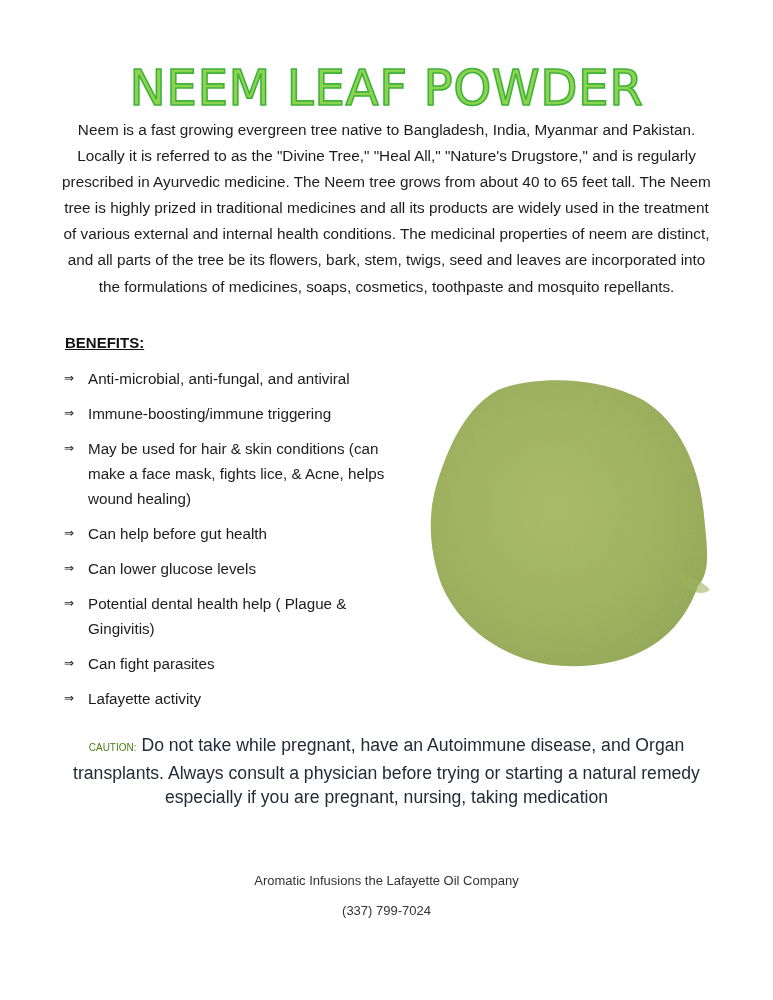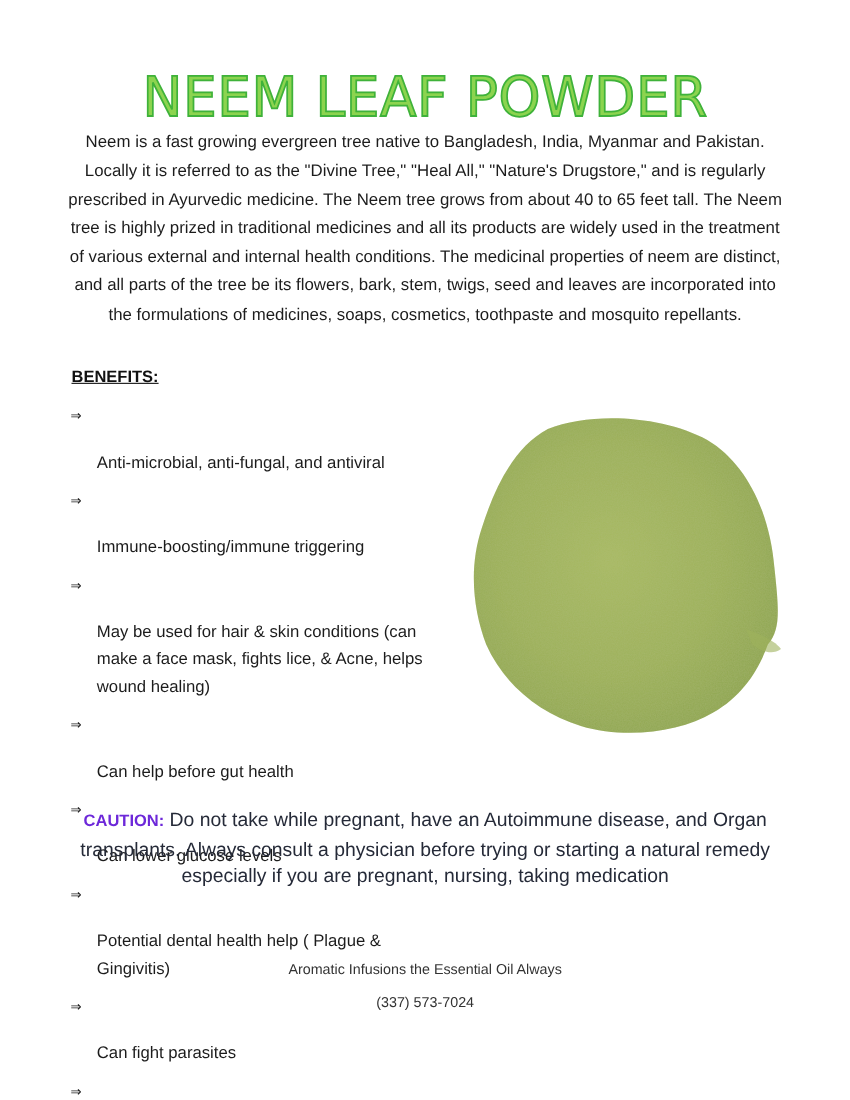--- a/index.html
+++ b/index.html
@@ -17,29 +17,29 @@
     .intro p { margin: 0; }
     .benefits-heading {
       position: absolute; left: 65px; top: 334px; font-weight: bold; font-size: 15px; color: #111; text-decoration: underline;
     }
     .benefits {
       position: absolute; left: 64px; top: 366px; width: 350px; margin: 0; padding: 0; list-style: none;
       font-size: 15.2px; color: #1c1c1c;
     }
     .benefits li { display: flex; margin-bottom: 10px; line-height: 25px; }
     .benefits .arrow { width: 24px; flex: 0 0 24px; font-size: 12px; color: #222; line-height: 25px; }
-    .benefits .txt { flex: 1; margin-top: 42px; }
+    .benefits .txt { flex: 1; }
     .powder {
       position: absolute; left: 428px; top: 376px; width: 286px; height: 296px;
     }
     .caution {
       position: absolute; left: 70px; width: 633px; top: 733px; text-align: center;
       font-size: 17.6px; line-height: 24.5px; color: #252a38;
     }
-    .caution .label { font-weight: bold; font-size: 15px; color: #6d28d9; }
+    .caution .label { font-weight: normal; font-size: 10px; color: #4d7c0f; }
     .footer {
       position: absolute; left: 0; right: 0; top: 866px; text-align: center;
       font-size: 13px; color: #333; line-height: 30px;
     }
     .footer div { height: 30px; }
   </style>
 </head>
 <body>
 
 <div class="title">NEEM LEAF POWDER</div>
@@ -104,15 +104,15 @@
   </defs>
   <path filter="url(#grain)" fill="url(#pg)" d="M70,14 C110,-2 175,2 215,24 C252,46 272,92 276,140 C280,178 282,196 270,210 C262,232 248,256 220,272 C190,290 140,296 100,284 C62,272 30,246 14,210 C2,178 -2,140 10,104 C22,66 40,30 70,14 Z"></path>
   <path d="M250,196 C262,200 276,206 282,214 C274,220 264,216 256,210 Z" fill="#9fb25c" opacity="0.6"></path>
 </svg>
 
 <div class="caution">
   <span class="label">CAUTION:</span><span> Do not take while pregnant, have an Autoimmune disease, and Organ transplants. Always consult a physician  before trying or starting a natural remedy especially if you are pregnant, nursing, taking medication</span>
 </div>
 
 <div class="footer">
-  <div>Aromatic Infusions the Essential Oil Always</div>
-  <div>(337) 573-7024</div>
+  <div>Aromatic Infusions the Lafayette Oil Company</div>
+  <div>(337) 799-7024</div>
 </div>
 
 </body></html>

